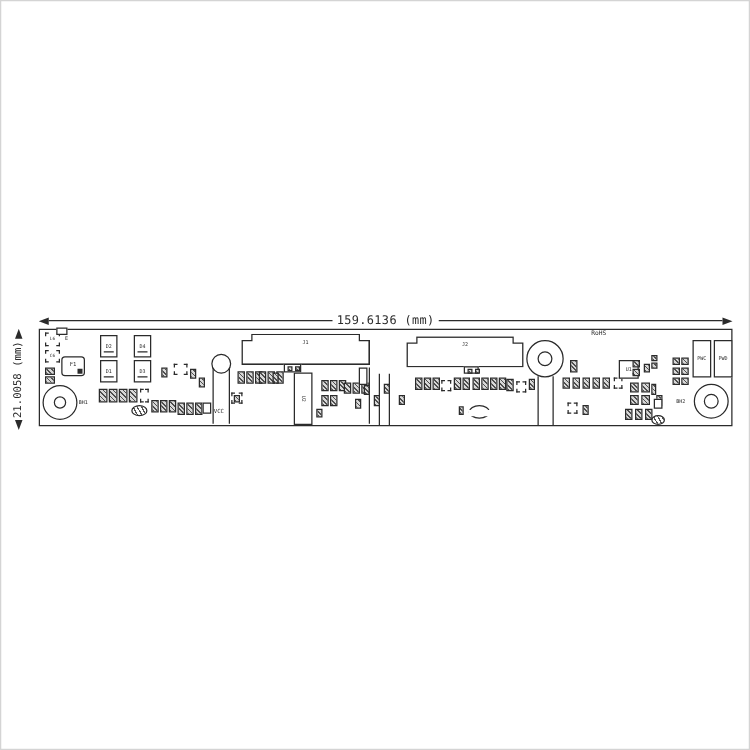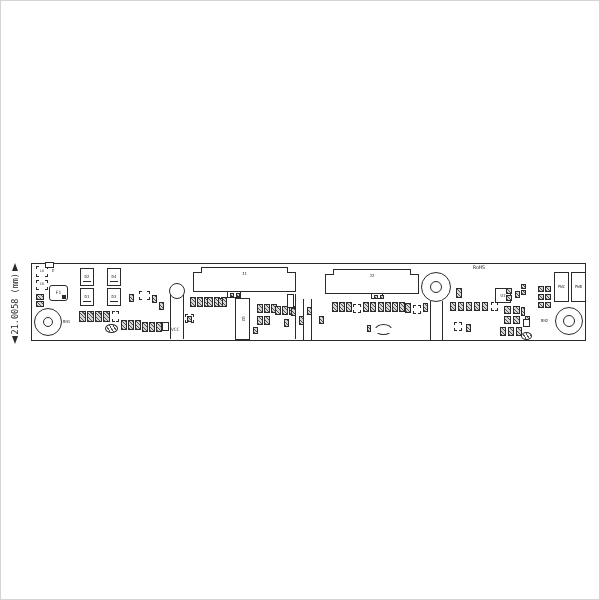--- a/index.html
+++ b/index.html
@@ -40,20 +40,27 @@
   .txt{line-height:1;white-space:nowrap;color:#2b2b2b;}
   .ink{background:#2b2b2b;}
   .dotk{background:#2b2b2b;border-radius:50%;}
   .sqk{background:#2b2b2b;}
 </style>
 </head>
 <body>
 
 <div class="canvas">
 
+  <div class="dim-top">
+    <span class="arr arr-l"></span>
+    <span class="dim-seg"></span>
+    <span class="dim-text">159.6136 (mm)</span>
+    <span class="dim-seg"></span>
+    <span class="arr arr-r"></span>
+  </div>
 
   <div class="dim-left">
     <span class="arr arr-u"></span>
     <span class="dim-seg"></span>
     <span class="dim-text-v">21.0058 (mm)</span>
     <span class="dim-seg"></span>
     <span class="arr arr-d"></span>
   </div>
 
   <div class="board"></div>

